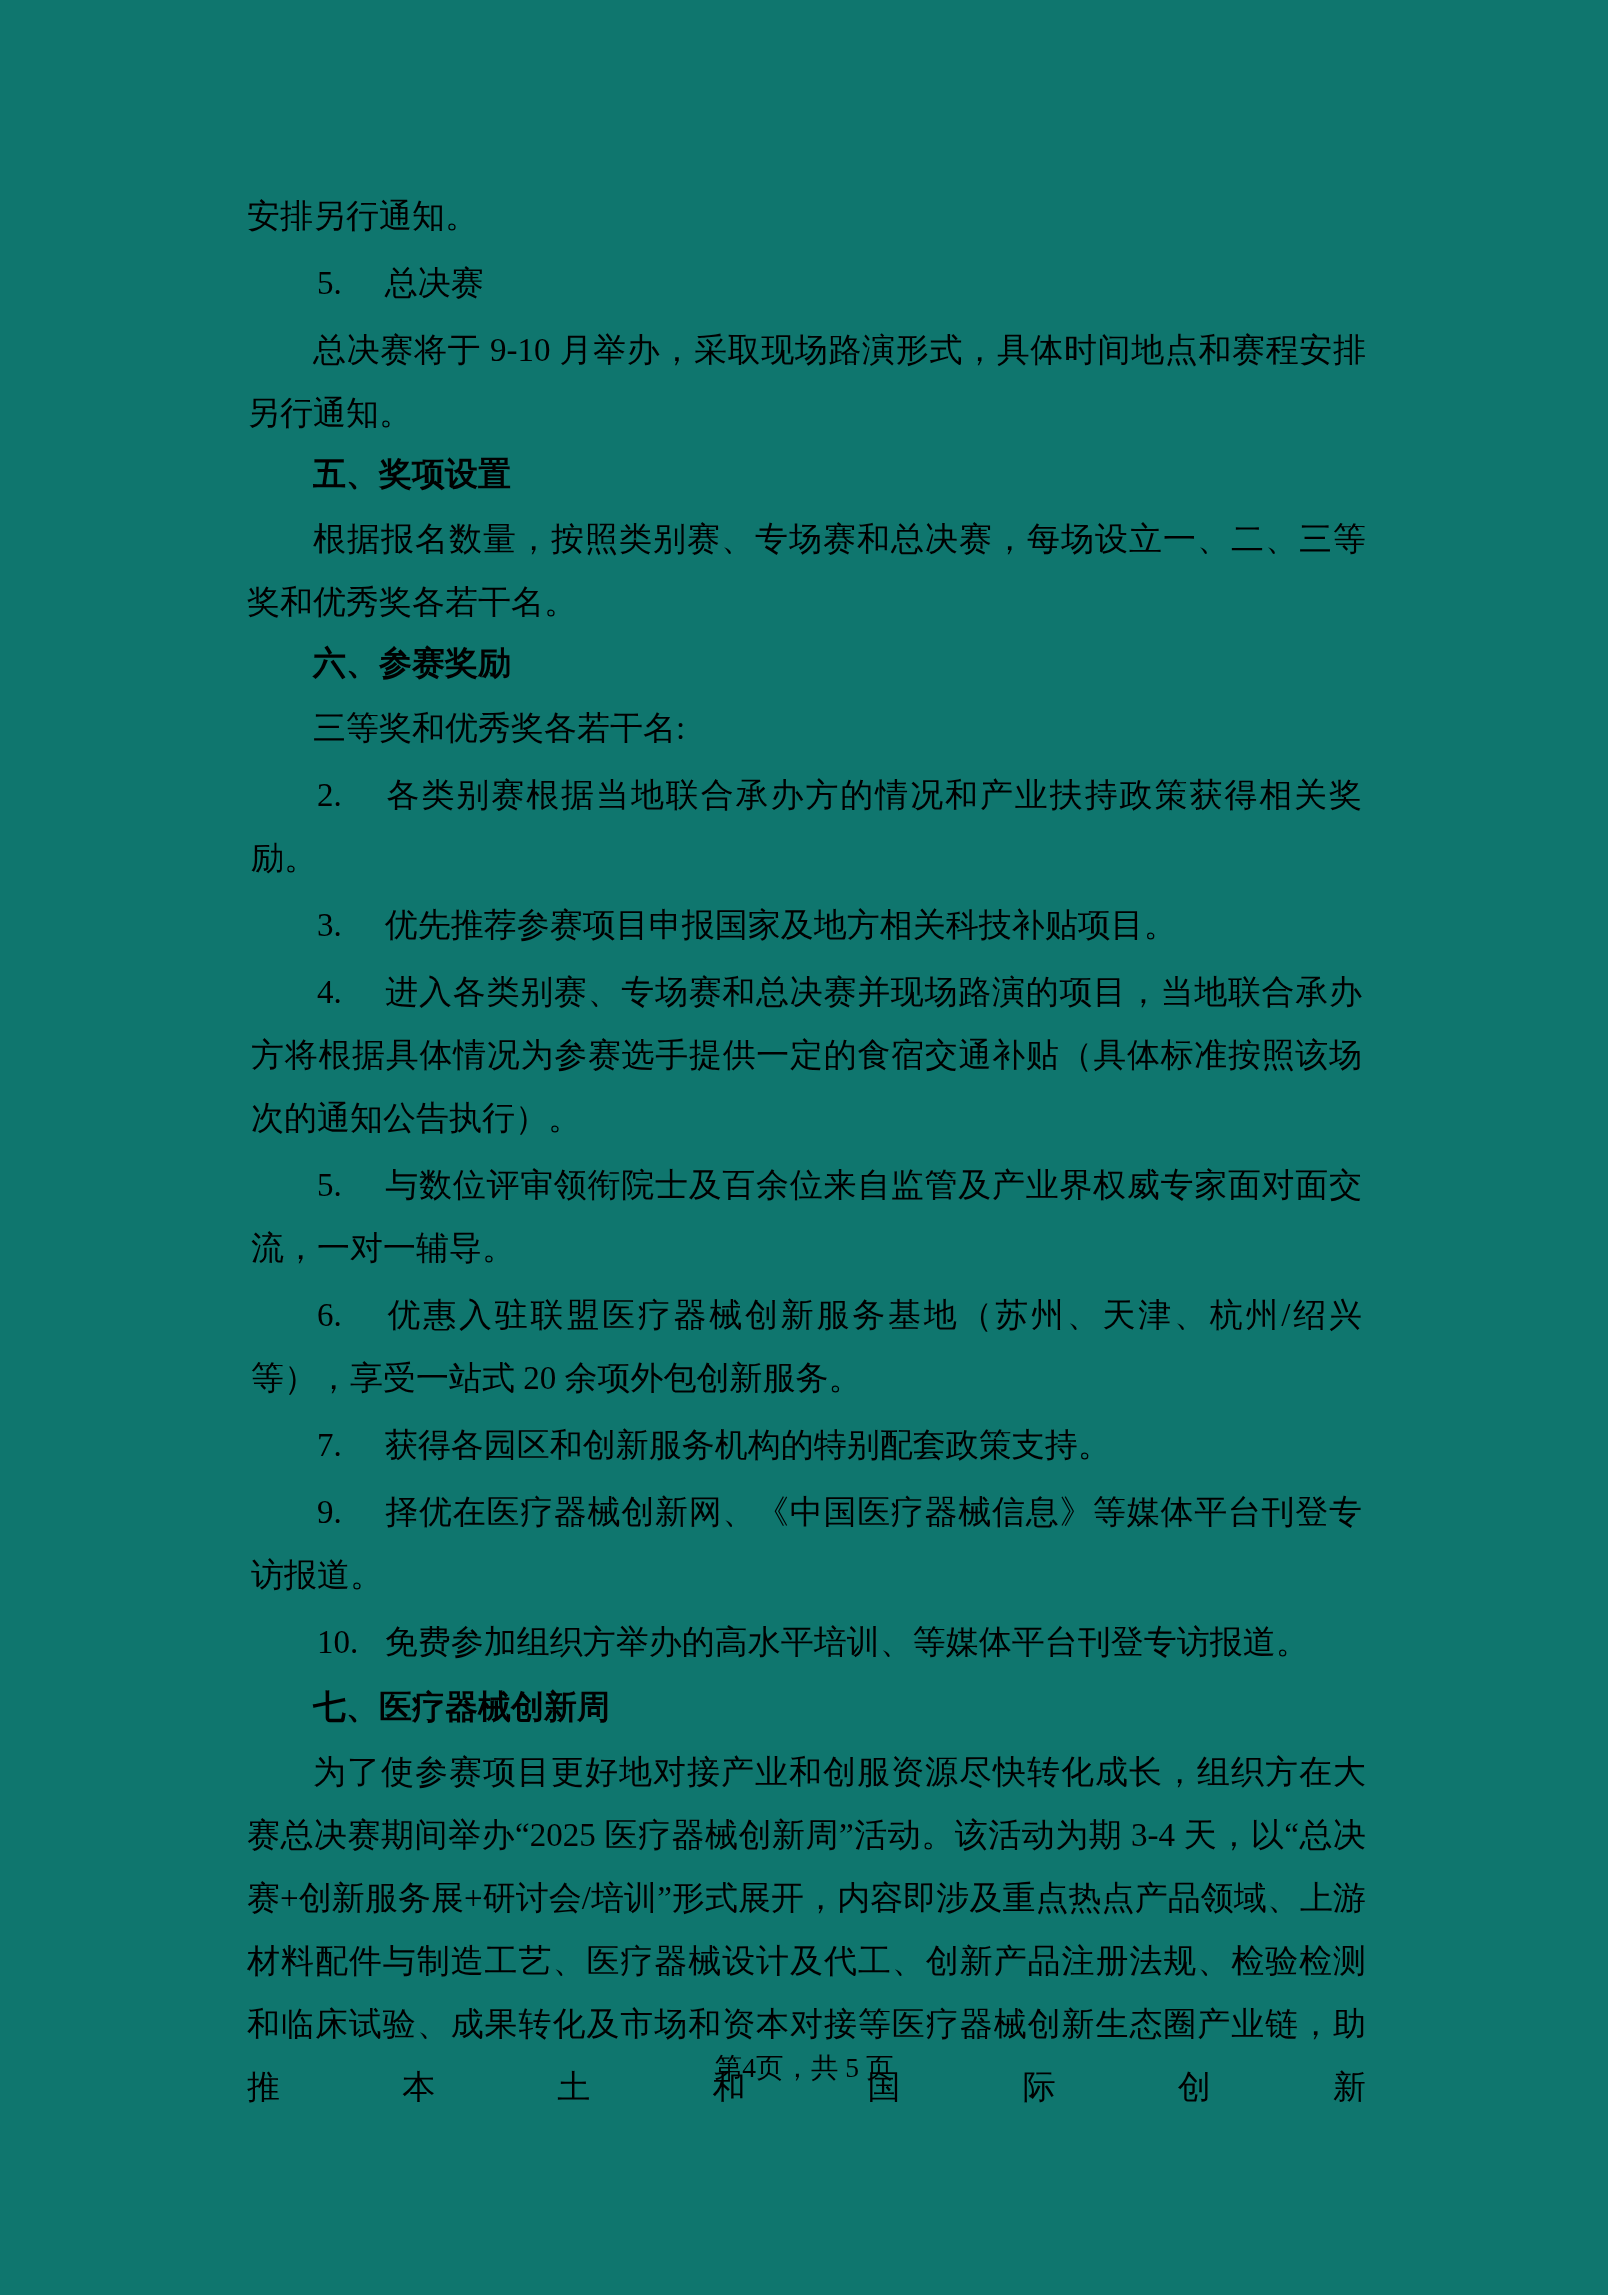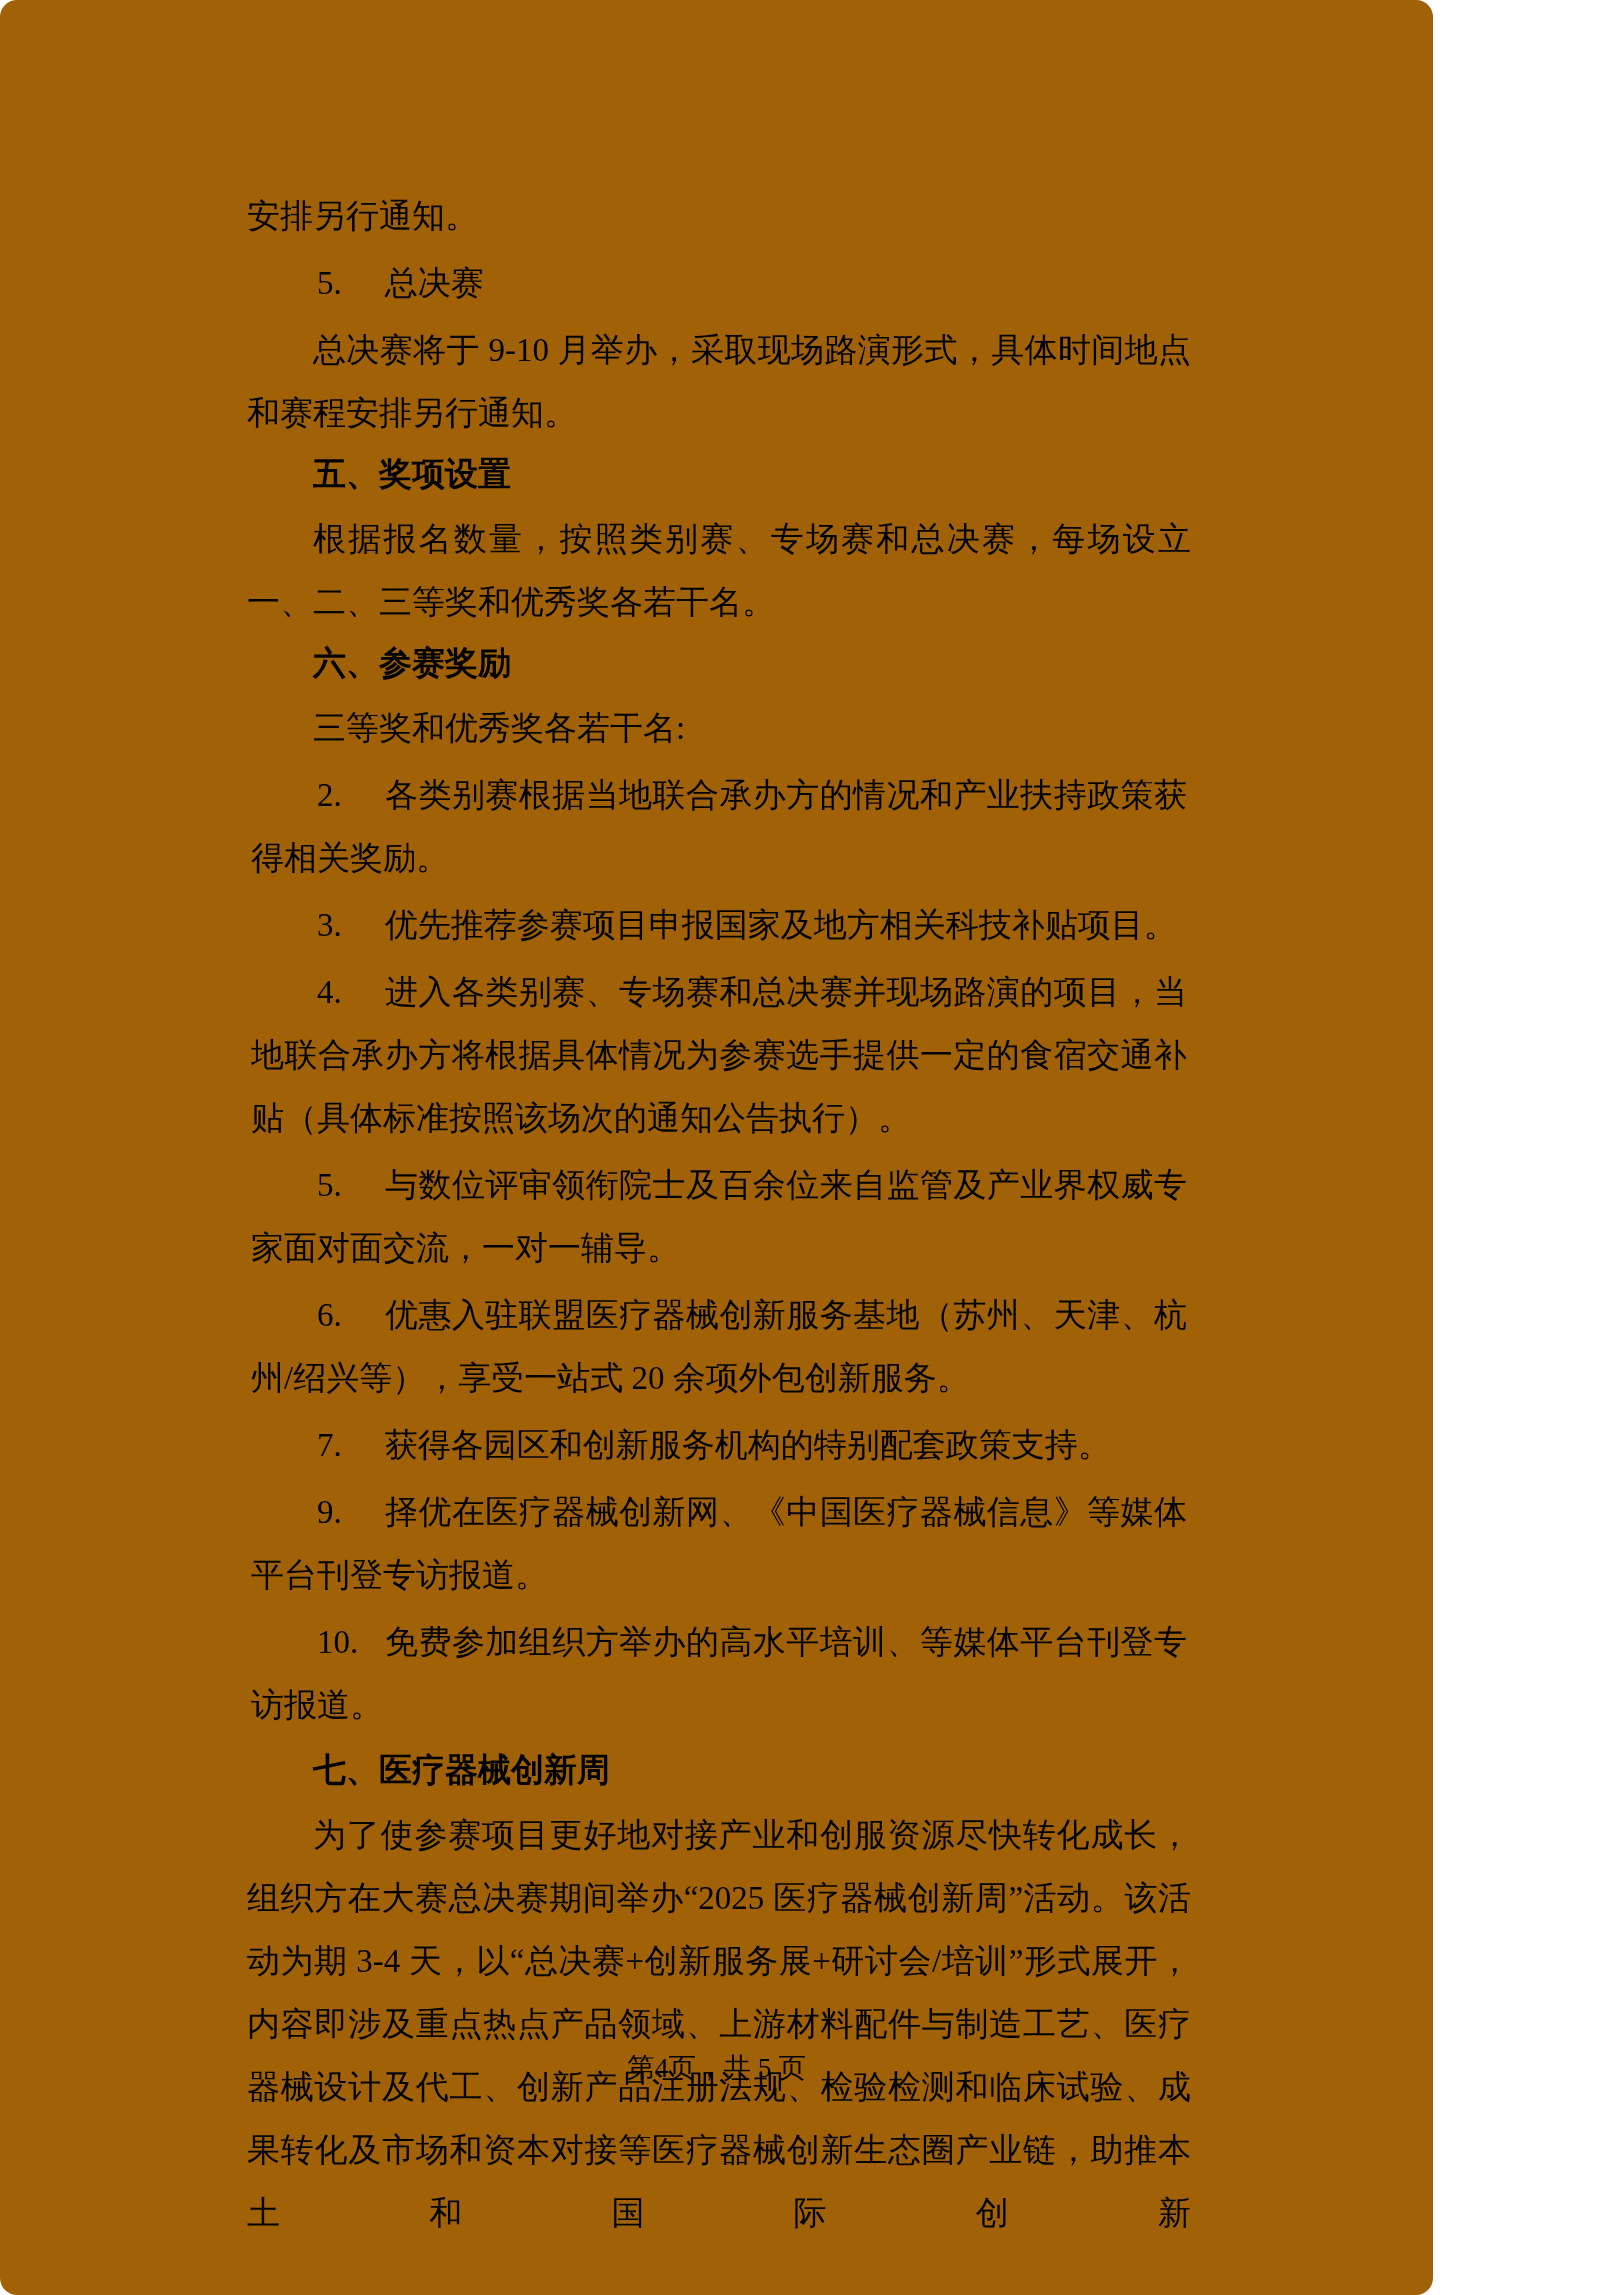--- a/index.html
+++ b/index.html
@@ -2,27 +2,26 @@
 <html lang="zh" style="font-size:10.5px"><head>
 <meta charset="utf-8">
 <style>
   html, body {
     margin: 0;
     padding: 0;
     background: #ffffff;
   }
   .page {
     position: relative;
-    width: 1433px;
+    width: 1608px;
     height: 2295px;
-    background: #a16207;
+    background: #0f766e;
     color: #000000;
     font-family: "Liberation Serif", "DejaVu Serif", serif;
     overflow: hidden;
-    border-radius: 17px;
   }
   .content {
     position: absolute;
     top: 0;
     left: 0;
     right: 0;
     padding: 185px 242px 0 247px;
     font-size: 33px;
     line-height: 63px;
     text-align: justify;

